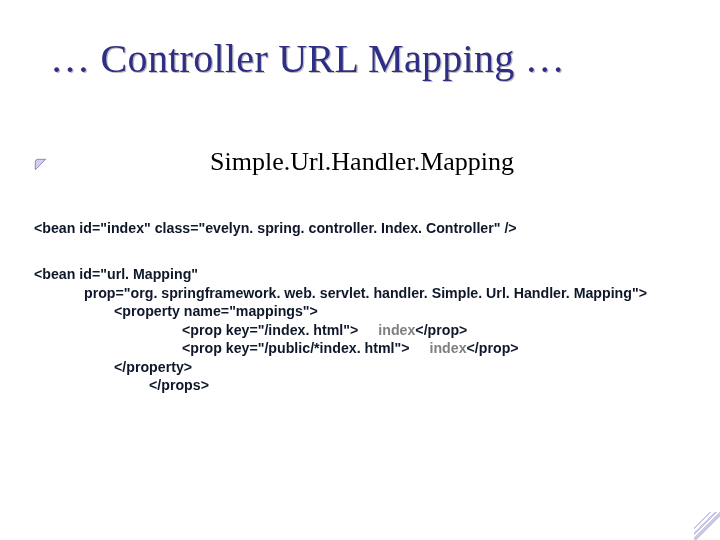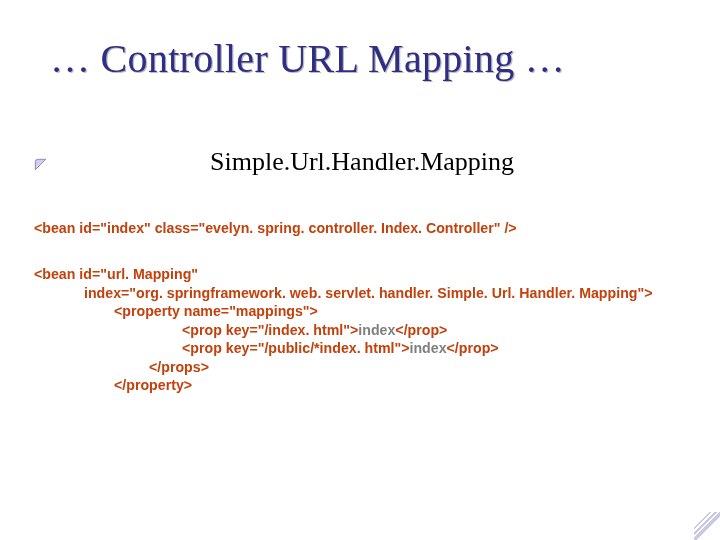--- a/index.html
+++ b/index.html
@@ -49,22 +49,22 @@
   }
   .code-block {
     font-family: "Tahoma", "Verdana", "Geneva", sans-serif;
     font-size: 14.2px;
     line-height: 1.3;
     font-weight: 700;
     color: #7f7f7f;
     margin-left: -16px;
   }
   .code-block .line { white-space: pre; }
-  .kw { color: #c2410c; } 
-  .val { color: #7f7f7f; }
+  .kw { color: #0f172a; } 
+  .val { color: #7f7f7f; margin-left: 20px; }
   .gap { height: 28px; }
   .indent1 { padding-left: 50px; }
   .indent2 { padding-left: 80px; }
   .indent3 { padding-left: 115px; }
   .indent4 { padding-left: 148px; }
   .corner {
     position: absolute;
     right: 0;
     bottom: 0;
     width: 26px;
@@ -90,30 +90,30 @@
   </div>
 
   <div class="code-block">
 
     <div class="line"><span class="kw">&lt;bean </span><span class="kw">id="index" </span><span class="kw">class="evelyn. spring. controller. Index. Controller" </span><span class="kw">/&gt;</span></div>
 
     <div class="gap"></div>
 
     <div class="line"><span class="kw">&lt;bean </span><span class="kw">id="url. Mapping"</span></div>
 
-    <div class="line indent1"><span class="kw">index=</span><span class="kw">"org. springframework. web. servlet. handler. Simple. Url. Handler. Mapping"</span><span class="kw">&gt;</span></div>
+    <div class="line indent1"><span class="kw">prop=</span><span class="kw">"org. springframework. web. servlet. handler. Simple. Url. Handler. Mapping"</span><span class="kw">&gt;</span></div>
 
     <div class="line indent2"><span class="kw">&lt;property </span><span class="kw">name="mappings"</span><span class="kw">&gt;</span></div>
 
 
     <div class="line indent4"><span class="kw">&lt;prop </span><span class="kw">key="/index. html"&gt;</span><span class="val">index</span><span class="kw">&lt;/prop&gt;</span></div>
 
     <div class="line indent4"><span class="kw">&lt;prop </span><span class="kw">key="/public/*index. html"&gt;</span><span class="val">index</span><span class="kw">&lt;/prop&gt;</span></div>
 
+    <div class="line indent2"><span class="kw">&lt;/property&gt;</span></div>
+
     <div class="line indent3"><span class="kw">&lt;/props&gt;</span></div>
-
-    <div class="line indent2"><span class="kw">&lt;/property&gt;</span></div>
 
 
   </div>
 
   <div class="corner"></div>
 </div>
 
 </body></html>

